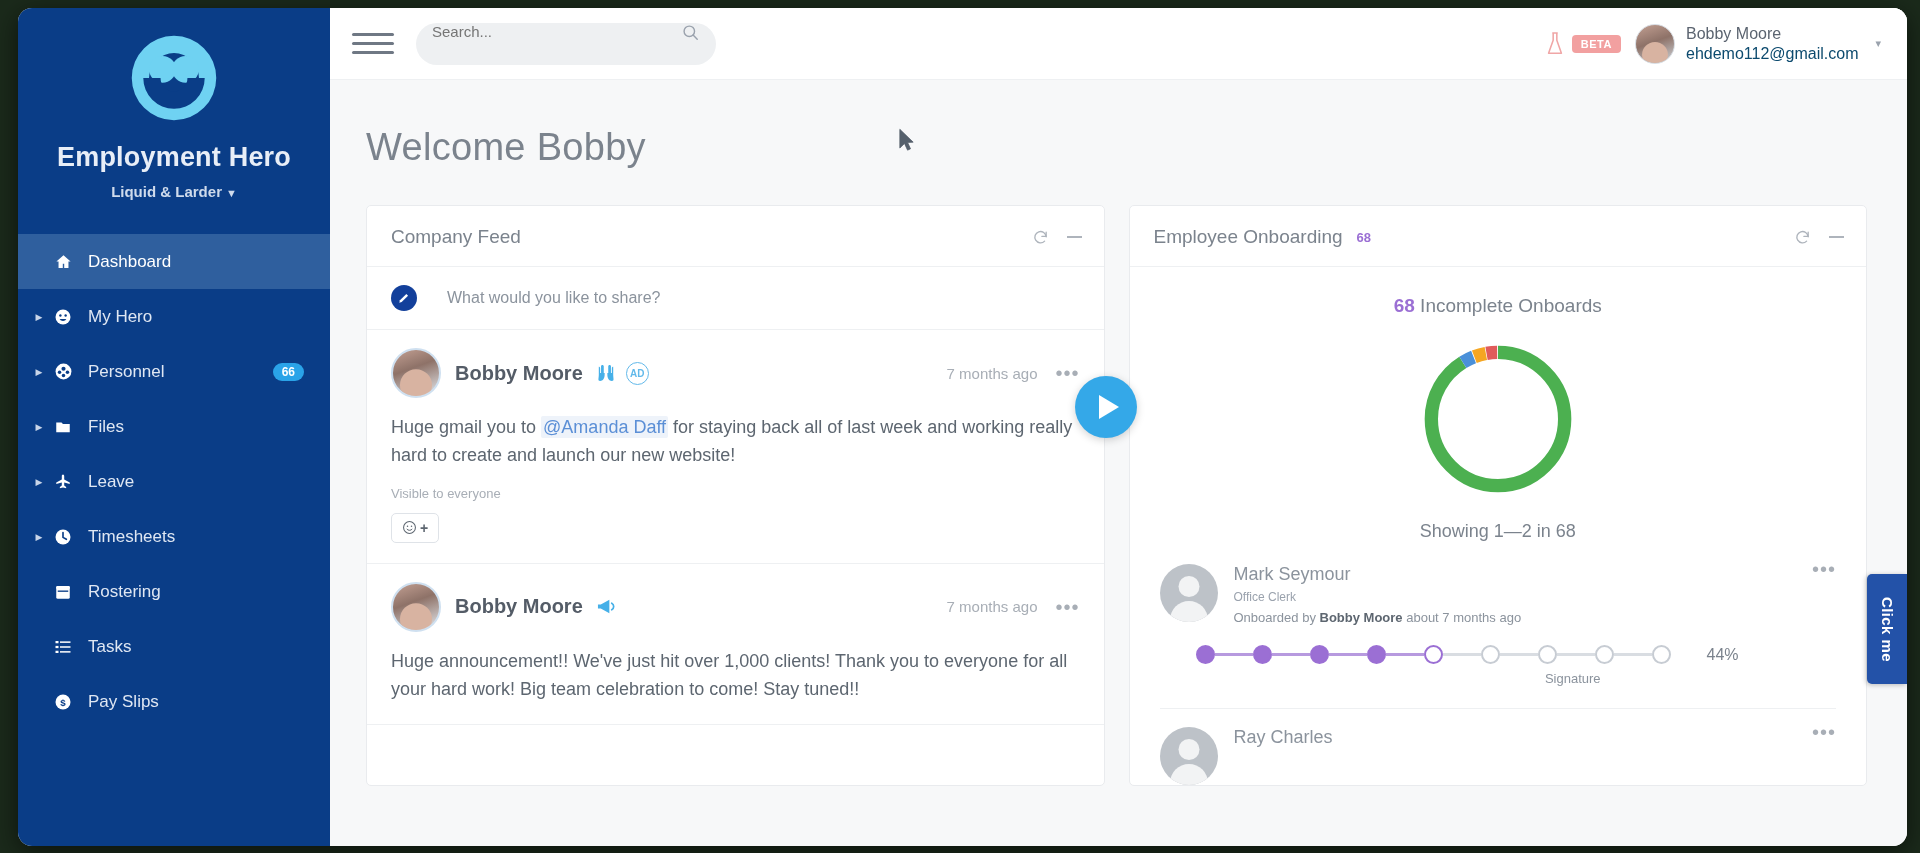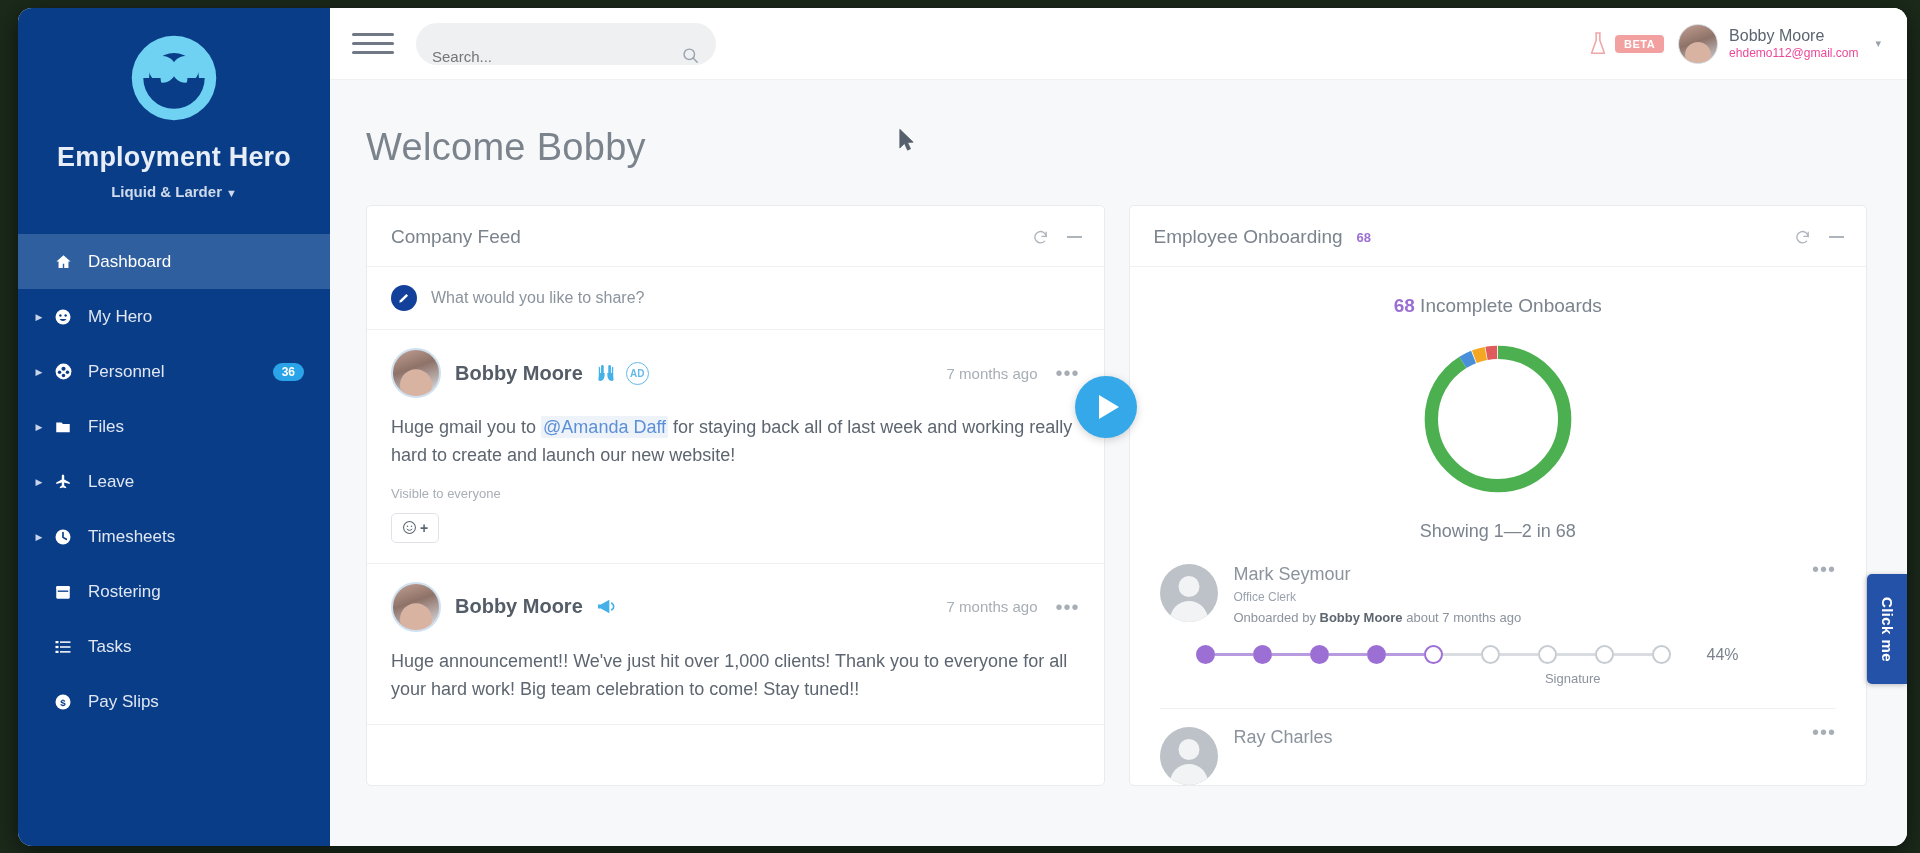--- a/index.html
+++ b/index.html
@@ -87,21 +87,21 @@
     padding:0 0 0 22px;
     border-bottom:1px solid #eef0f2;
     position:relative;
   }
   .hamburger { width:42px; height:34px; display:flex; flex-direction:column;
     justify-content:center; gap:6px; cursor:pointer; margin-right:22px; }
   .hamburger span { display:block; height:3px; background:#6f7884; border-radius:2px; }
   .search-box {
     width:300px; height:42px;
     background:#eef0f2; border-radius:21px;
-    display:flex; align-items:flex-end;
+    display:flex; align-items:flex-start;
     padding:0 16px; position:relative;
   }
   .search-box input {
     border:none; outline:none; background:transparent;
     font-size:15px; color:#9aa2ad; flex:1;
     font-family:"Liberation Sans", sans-serif;
   }
   .search-icon-svg { width:19px; height:19px; flex:0 0 19px; }
 
   .topbar-right {
@@ -121,21 +121,21 @@
     background:linear-gradient(160deg,#c3a093 0%,#8e7268 45%,#cfd6dc 100%);
     border:1px solid #d8dde3; position:relative; overflow:hidden;
   }
   .avatar-top::after{
     content:""; position:absolute; left:50%; top:52%;
     width:26px; height:26px; border-radius:50%;
     background:#d8b3a1; transform:translate(-50%,-8%);
   }
   .user-text { line-height:1.25; }
   .user-name { font-size:16px; color:#5b6470; }
-  .user-mail { font-size:12px; color:#ec4899; }
+  .user-mail { font-size:16px; color:#0c4a6e; }
   .caret-down { font-size:11px; color:#9aa2ad; margin-left:6px; }
 
   .page-title {
     font-size:38px; color:#7b838d; font-weight:normal;
     padding:46px 0 0 36px;
     letter-spacing:.3px;
   }
   .cursor-arrow { position:absolute; left:568px; top:120px; width:17px; height:24px; }
 
   
@@ -157,21 +157,21 @@
     border-bottom:1px solid #eef0f2;
   }
   .card-title { font-size:19px; color:#7b838d; }
   .card-count { font-size:13px; color:#9b6fd4; font-weight:bold; margin-left:14px; }
   .card-tools { margin-left:auto; display:flex; align-items:center; gap:18px; }
   .refresh-icon { width:17px; height:17px; }
   .minimize { width:15px; height:2px; background:#aeb4bc; display:block; }
 
   
   .share-row {
-    display:flex; align-items:center; gap:14px;
+    display:flex; align-items:center; gap:30px;
     padding:18px 24px;
     border-bottom:1px solid #eef0f2;
   }
   .pencil-badge {
     width:26px; height:26px; border-radius:50%;
     background:#13409b; display:flex; align-items:center; justify-content:center;
     flex:0 0 26px;
   }
   .share-placeholder { font-size:16px; color:#8b939d; }
 
@@ -349,21 +349,21 @@
         <span class="nav-icon">
           <svg width="19" height="19" viewBox="0 0 24 24">
                 <circle cx="12" cy="12" r="10" fill="#ffffff"></circle>
                 <circle cx="12" cy="8.5" r="2.6" fill="#0a3d87"></circle>
                 <circle cx="7" cy="13" r="2.2" fill="#0a3d87"></circle>
                 <circle cx="17" cy="13" r="2.2" fill="#0a3d87"></circle>
                 <circle cx="12" cy="17" r="2.2" fill="#0a3d87"></circle>
               </svg>
         </span>
         <span class="nav-label">Personnel</span>
-        <span class="nav-badge">36</span>
+        <span class="nav-badge">66</span>
       </div>
 
       <div class="nav-item">
         <span class="nav-arrow">▶</span>
         <span class="nav-icon">
           <svg width="18" height="18" viewBox="0 0 24 24">
                 <path fill="#ffffff" d="M3 6h7l2 2h9v11H3z"></path>
               </svg>
         </span>
         <span class="nav-label">Files</span>

